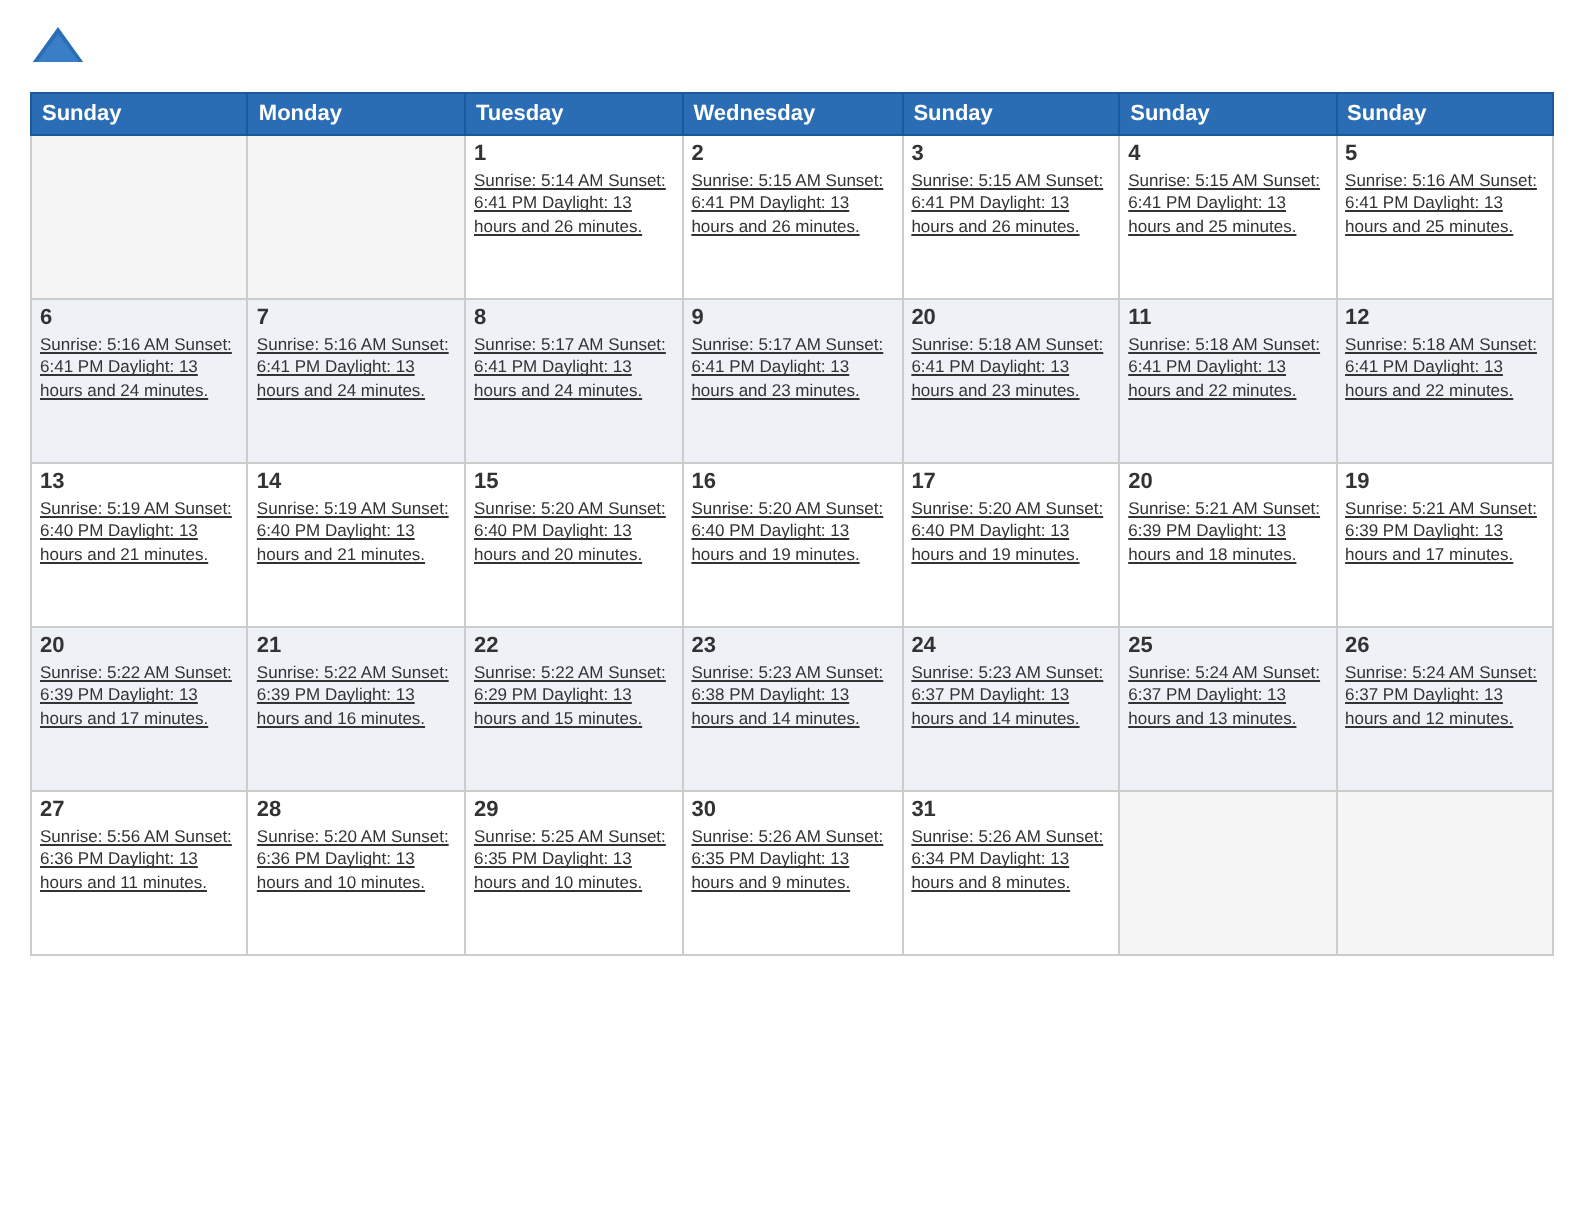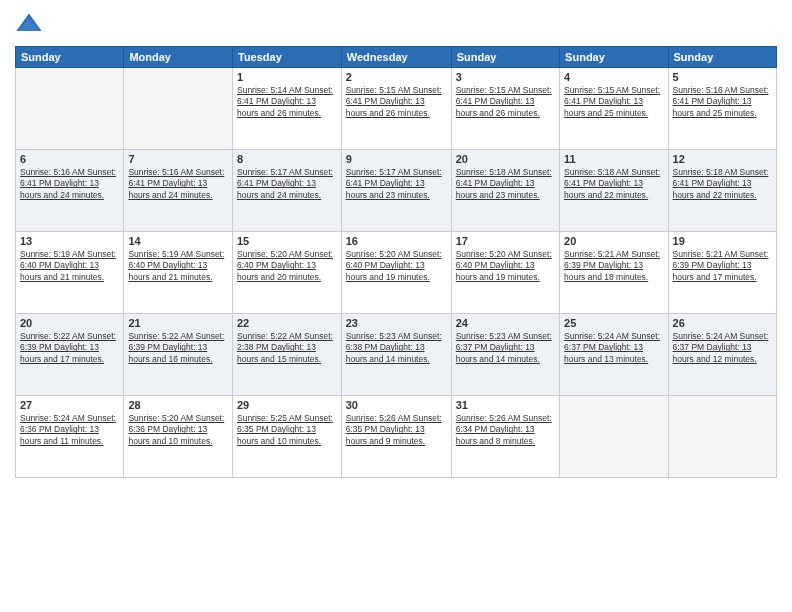--- a/index.html
+++ b/index.html
@@ -266,21 +266,21 @@
           </td>
           <td>
             <div class="day-num">21</div>
             <div class="day-info">Sunrise: 5:22 AM
 Sunset: 6:39 PM
 Daylight: 13 hours and 16 minutes.</div>
           </td>
           <td>
             <div class="day-num">22</div>
             <div class="day-info">Sunrise: 5:22 AM
-Sunset: 2:38 PM
+Sunset: 6:29 PM
 Daylight: 13 hours and 15 minutes.</div>
           </td>
           <td>
             <div class="day-num">23</div>
             <div class="day-info">Sunrise: 5:23 AM
 Sunset: 6:38 PM
 Daylight: 13 hours and 14 minutes.</div>
           </td>
           <td>
             <div class="day-num">24</div>
@@ -297,21 +297,21 @@
           <td>
             <div class="day-num">26</div>
             <div class="day-info">Sunrise: 5:24 AM
 Sunset: 6:37 PM
 Daylight: 13 hours and 12 minutes.</div>
           </td>
         </tr>
         <tr>
           <td>
             <div class="day-num">27</div>
-            <div class="day-info">Sunrise: 5:24 AM
+            <div class="day-info">Sunrise: 5:56 AM
 Sunset: 6:36 PM
 Daylight: 13 hours and 11 minutes.</div>
           </td>
           <td>
             <div class="day-num">28</div>
             <div class="day-info">Sunrise: 5:20 AM
 Sunset: 6:36 PM
 Daylight: 13 hours and 10 minutes.</div>
           </td>
           <td>

